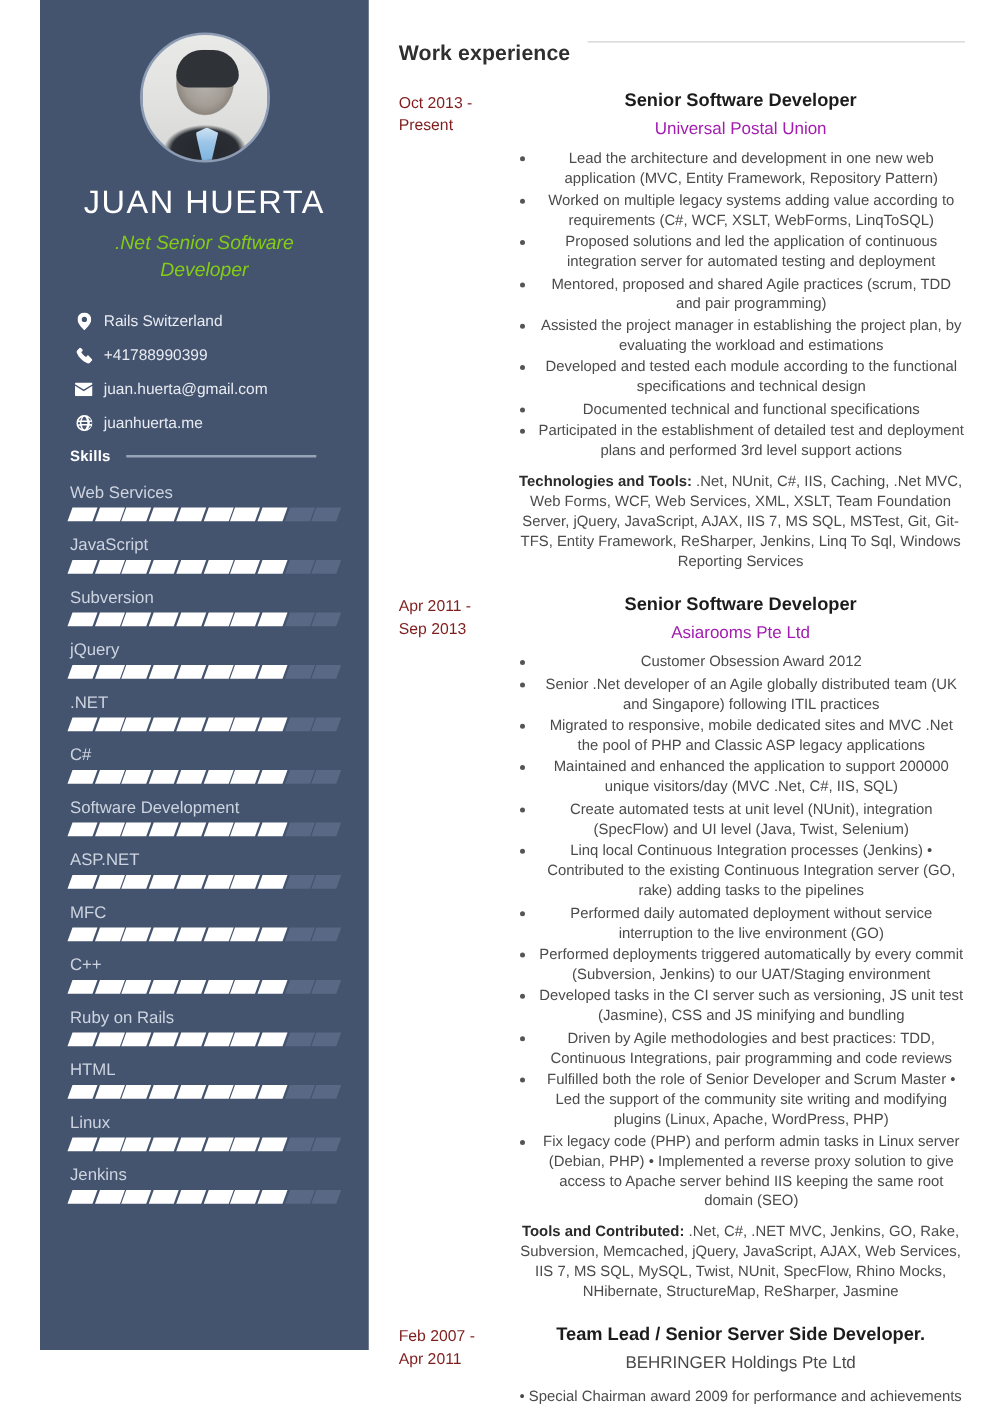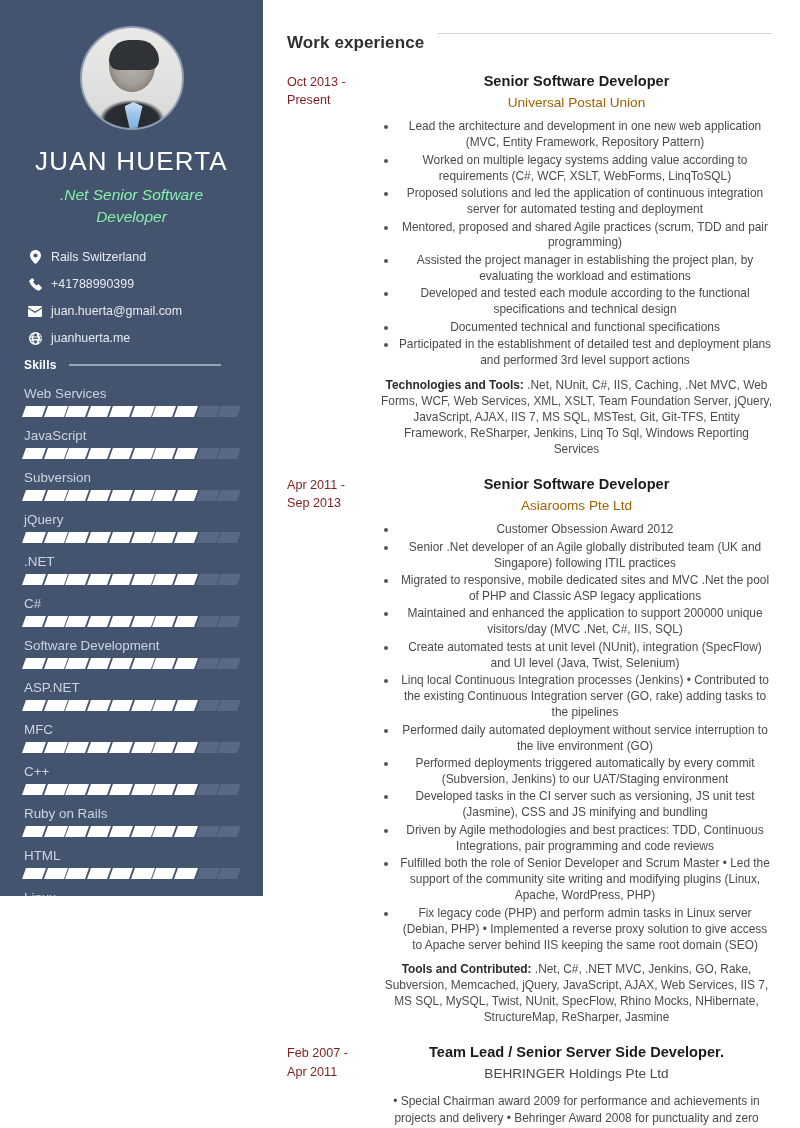--- a/index.html
+++ b/index.html
@@ -6,25 +6,26 @@
   html, body {
     width: 800px; height: 1128px;
     background: #ffffff;
     font-family: "Liberation Sans", sans-serif;
     overflow: hidden;
   }
   .page { position: relative; width: 800px; height: 1128px; display: flex; overflow: hidden; }
 
   
   .sidebar {
-    width: 263px; min-width: 263px; height: 896px;
+    width: 263px; min-width: 263px; height: 1080px;
     background: #44536e;
     padding: 26px 24px 0 24px;
     overflow: hidden;
     position: relative;
+    margin-left: 32px;
   }
   .photo-wrap { display: flex; justify-content: center; margin-bottom: 16px; }
   .photo {
     width: 104px; height: 104px; border-radius: 50%;
     border: 2px solid #8e9cb3;
     background:
       radial-gradient(ellipse 30px 34px at 50% 38%, #b9b4ae 0%, #a39d96 55%, #8d8780 75%, rgba(0,0,0,0) 78%),
       radial-gradient(ellipse 46px 28px at 50% 92%, #23262b 0%, #2b2f35 58%, rgba(0,0,0,0) 72%),
       linear-gradient(#e9e9e7 0%, #e3e3e1 45%, #d7d7d5 100%);
     position: relative; overflow: hidden;
@@ -42,21 +43,21 @@
     background: linear-gradient(#cfe3f2 0%, #9dc6e8 45%, #7fb4e0 100%);
     clip-path: polygon(50% 0, 100% 16%, 72% 100%, 28% 100%, 0 16%);
   }
 
   .name {
     text-align: center; color: #ffffff;
     font-size: 26px; font-weight: 400; letter-spacing: 1.2px;
     margin-top: 4px;
   }
   .role {
-    text-align: center; color: #86efac;
+    text-align: center; color: #84cc16;
     font-size: 15.5px; font-style: italic; font-weight: 400;
     line-height: 1.42; margin-top: 7px; padding: 0 6px;
   }
 
   .contacts { margin-top: 22px; padding-left: 4px; }
   .contact-row {
     display: flex; align-items: center; gap: 9px;
     color: #e8ebf1; font-size: 12.4px; margin-bottom: 13px;
   }
   .contact-row .ci { width: 14px; display: flex; justify-content: center; flex: 0 0 14px; }
@@ -85,21 +86,21 @@
   .main-head .t { font-size: 17px; font-weight: 700; color: #2f2f2f; letter-spacing: .1px; white-space: nowrap; }
   .main-head .rule { flex: 1; height: 1px; background: #d2d2d2; }
 
   .job { display: flex; margin-bottom: 17px; }
   .dates {
     width: 80px; min-width: 80px; color: #7f1d1d;
     font-size: 12.6px; line-height: 1.45; padding-top: 1px;
   }
   .jbody { flex: 1; padding-left: 14px; text-align: center; }
   .jtitle { font-size: 14.6px; font-weight: 700; color: #1c1c1c; line-height: 1.3; }
-  .jcompany { font-size: 13.6px; color: #a16207; margin-top: 3px; line-height: 1.35; }
+  .jcompany { font-size: 13.6px; color: #a21caf; margin-top: 3px; line-height: 1.35; }
   .jcompany.plain { color: #4a4a4a; }
 
   ul.jlist { margin: 7px 0 0 0; padding-left: 17px; }
   ul.jlist li {
     font-size: 11.9px; color: #4b4b4b; line-height: 1.34;
     margin-bottom: 1.5px;
   }
   ul.jlist li::marker { color: #555; }
 
   .tools { font-size: 11.9px; color: #4b4b4b; line-height: 1.34; margin-top: 9px; }

